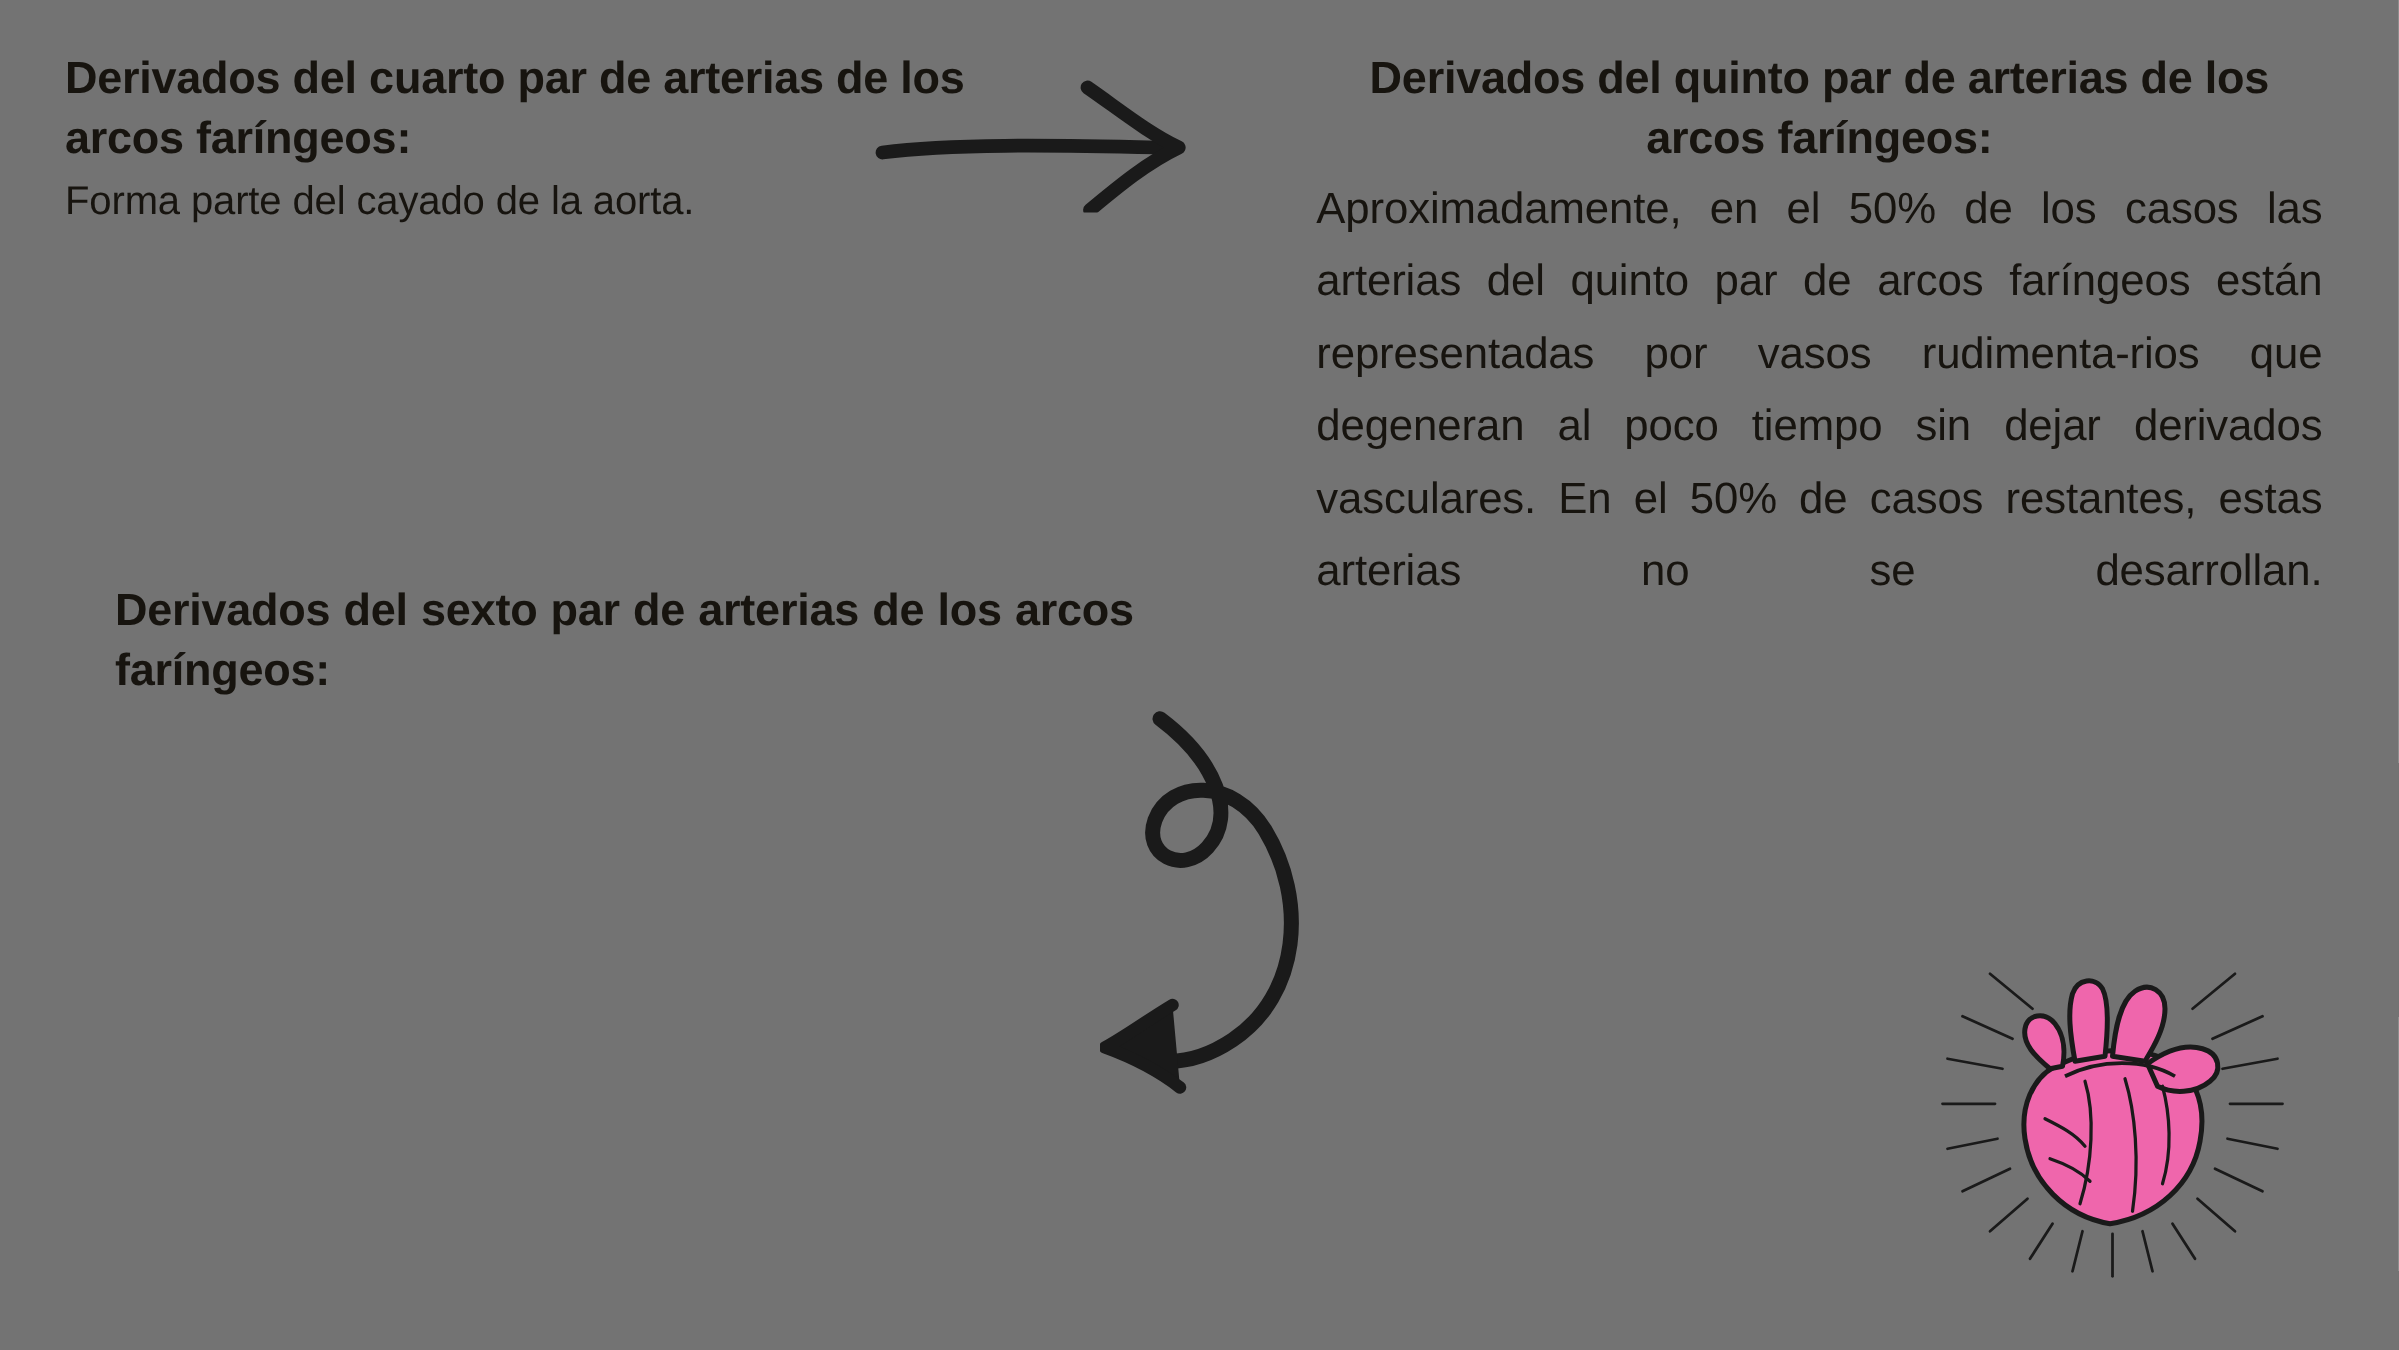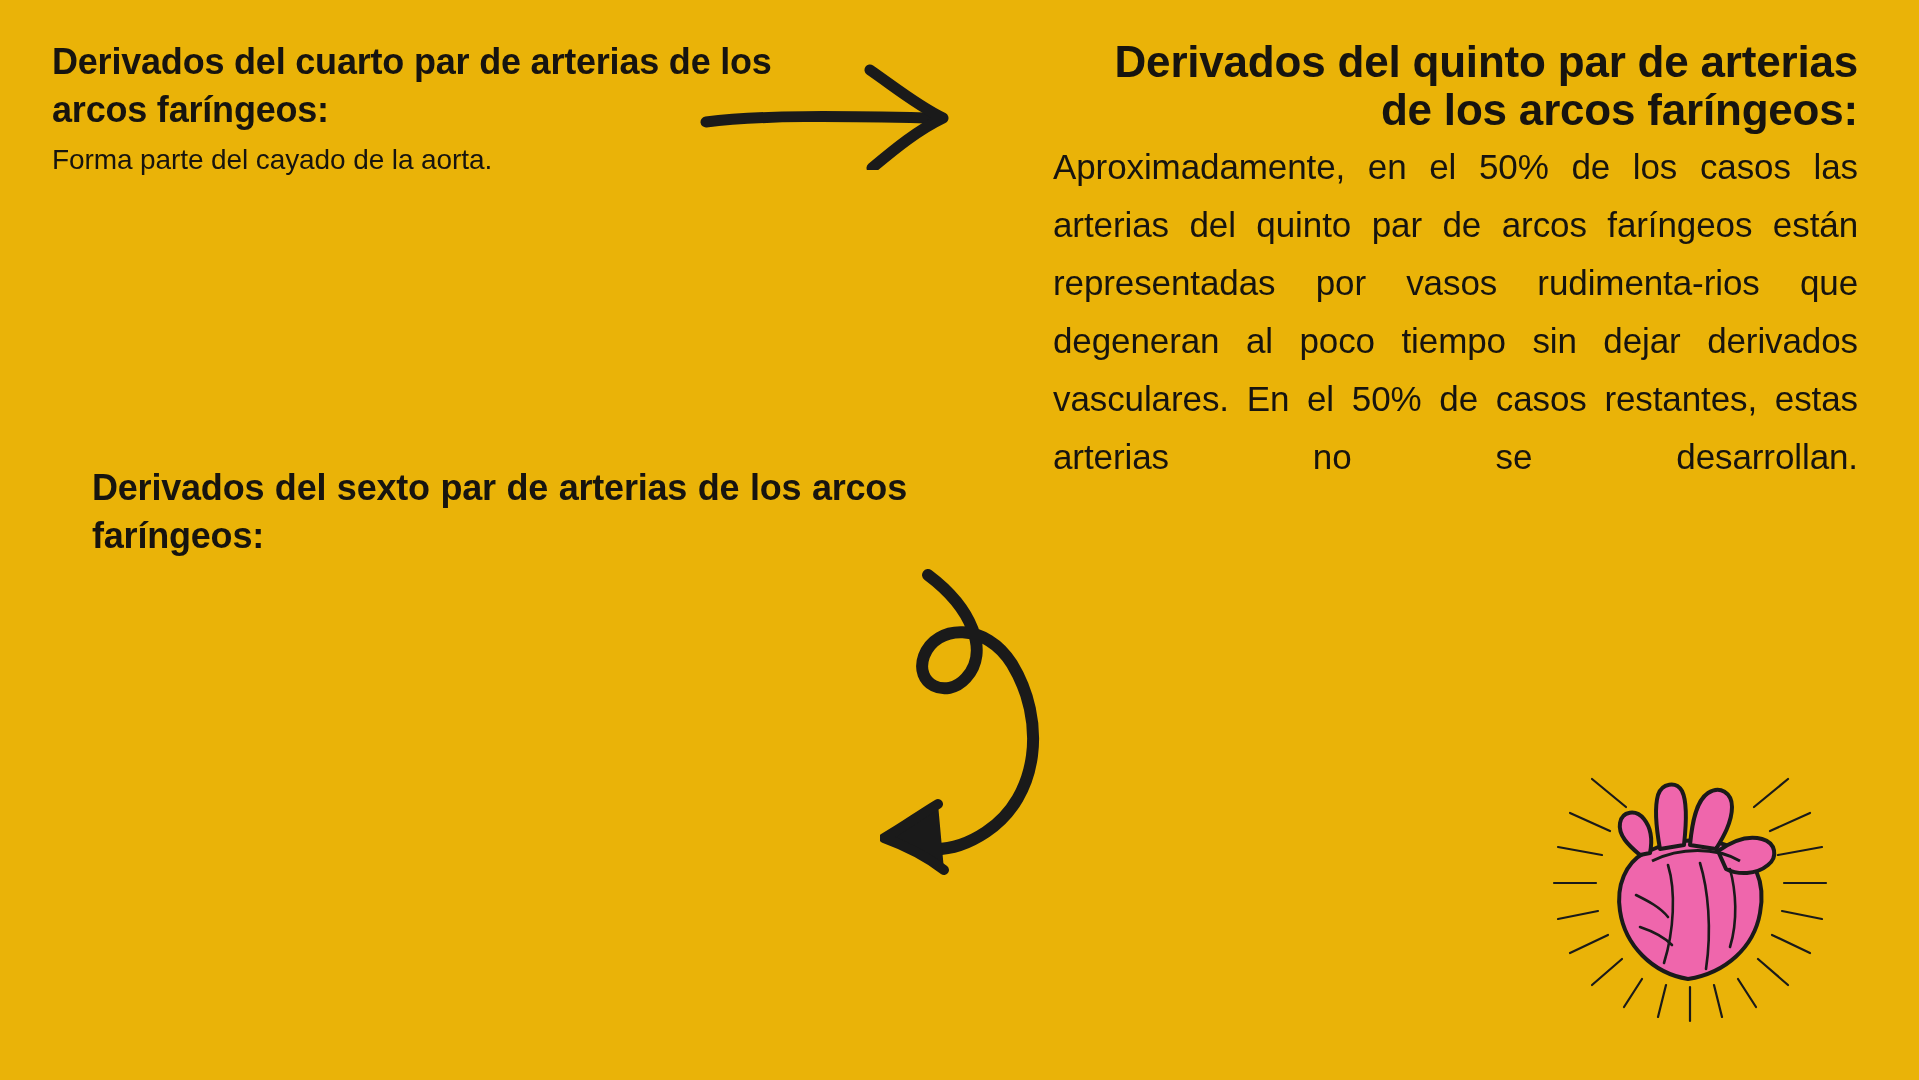--- a/index.html
+++ b/index.html
@@ -10,21 +10,21 @@
   body {
     width: 1919px;
     height: 1080px;
     overflow: hidden;
     font-family: "Liberation Sans", sans-serif;
   }
   #slide {
     position: relative;
     width: 1919px;
     height: 1080px;
-    background: #eab308;
+    background: #737373;
     overflow: hidden;
   }
 
   
   .block {
     position: absolute;
   }
   .block h2 {
     margin: 0;
     font-weight: bold;
@@ -42,36 +42,36 @@
     left: 52px;
     top: 38px;
     width: 780px;
   }
   #block-cuarto h2 {
     font-size: 36px;
     line-height: 48px;
     text-align: left;
   }
   #block-cuarto p {
-    font-size: 28px;
+    font-size: 32px;
     line-height: 48px;
     text-align: left;
     margin-top: 2px;
   }
 
   
   #block-quinto {
     left: 1053px;
     top: 38px;
     width: 805px;
   }
   #block-quinto h2 {
-    font-size: 44px;
-    line-height: 48px;
-    text-align: right;
+    font-size: 36px;
+    line-height: 48px;
+    text-align: center;
   }
   #block-quinto p {
     font-size: 35px;
     line-height: 58px;
     text-align: justify;
     text-justify: inter-word;
     margin-top: 4px;
   }
 
   

